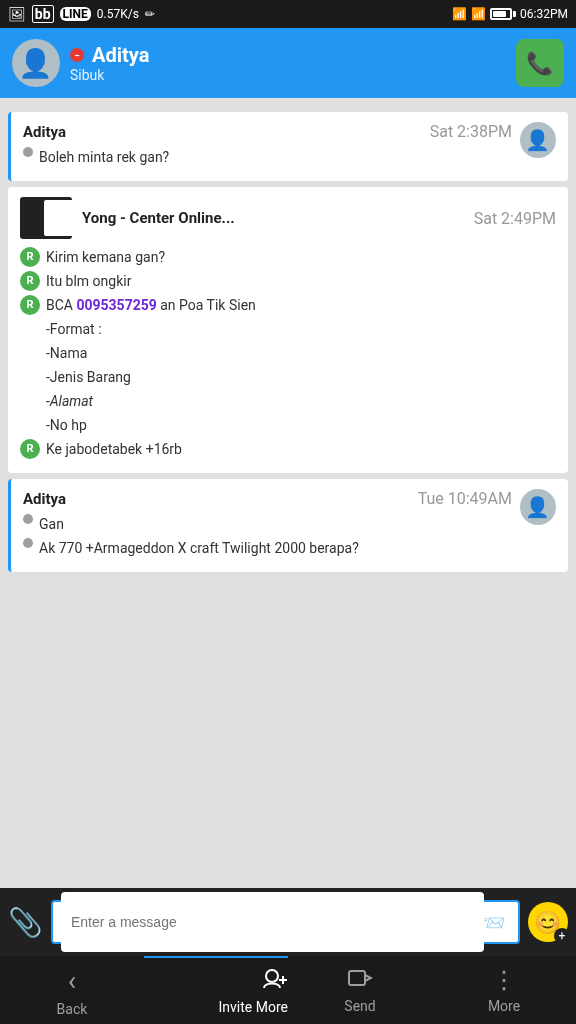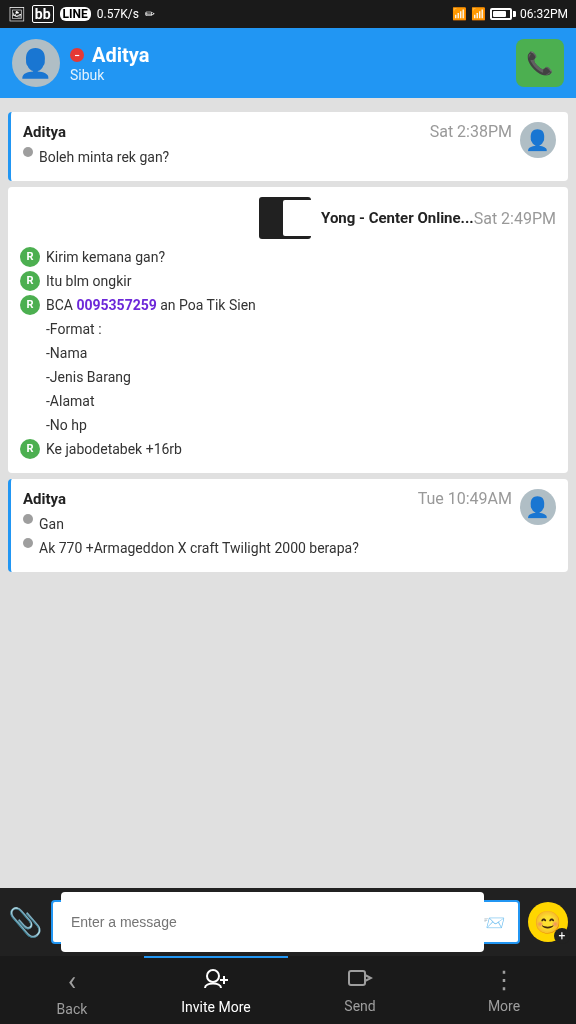--- a/index.html
+++ b/index.html
@@ -200,21 +200,21 @@
     
     .yong-block {
       background: #fff;
       margin: 6px 8px;
       border-radius: 4px;
       padding: 10px 12px;
     }
     .yong-header {
       display: flex;
       align-items: center;
-      justify-content: flex-end;
+      justify-content: space-between;
       margin-bottom: 8px;
     }
     .yong-left {
       display: flex;
       align-items: center;
       gap: 10px;
     }
     .yong-thumb {
       width: 52px;
       height: 42px;
@@ -316,20 +316,21 @@
       display: flex;
       flex-direction: column;
       align-items: center;
       justify-content: center;
       gap: 4px;
       cursor: pointer;
       height: 100%;
     }
     .nav-item.active {
       border-top: 2px solid #2196F3;
+      align-items: flex-end;
     }
     .nav-icon {
       font-size: 22px;
       color: #9e9e9e;
     }
     .nav-icon.active-icon {
       color: #fff;
     }
     .nav-label {
       font-size: 14px;
@@ -454,21 +455,21 @@
       </div>
       <div class="msg-line" style="padding-left:26px;">
         <span class="msg-line-text">-Format :</span>
       </div>
       <div class="msg-line" style="padding-left:26px;">
         <span class="msg-line-text">-Nama</span>
       </div>
       <div class="msg-line" style="padding-left:26px;">
         <span class="msg-line-text">-Jenis Barang</span>
       </div>
-      <div class="msg-line" style="padding-left:26px;">
+      <div class="msg-line" style="padding-left:26px;font-style:italic;">
         <span class="msg-line-text">-Alamat</span>
       </div>
       <div class="msg-line" style="padding-left:26px;">
         <span class="msg-line-text">-No hp</span>
       </div>
       <div class="msg-line">
         <span class="green-r-badge">R</span>
         <span class="msg-line-text">Ke jabodetabek +16rb</span>
       </div>
     </div>

